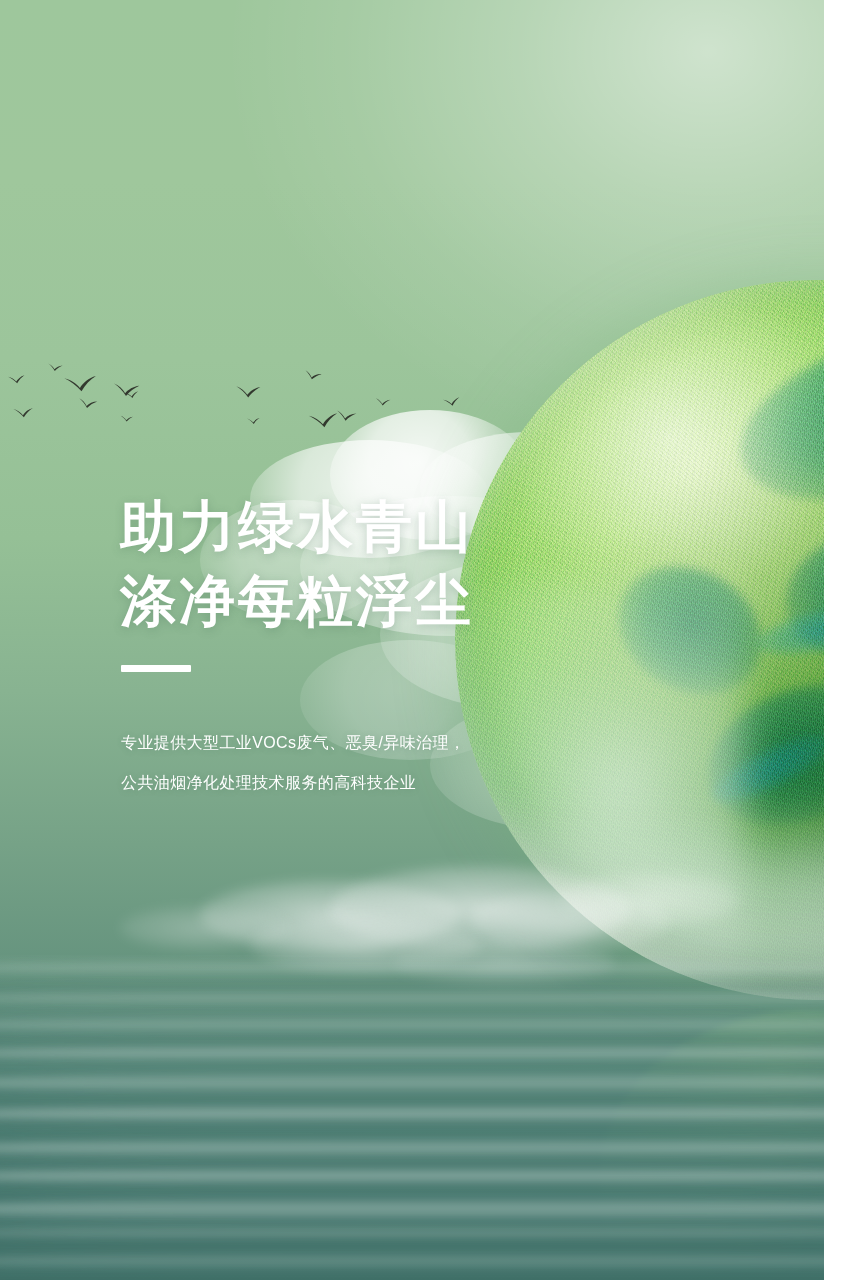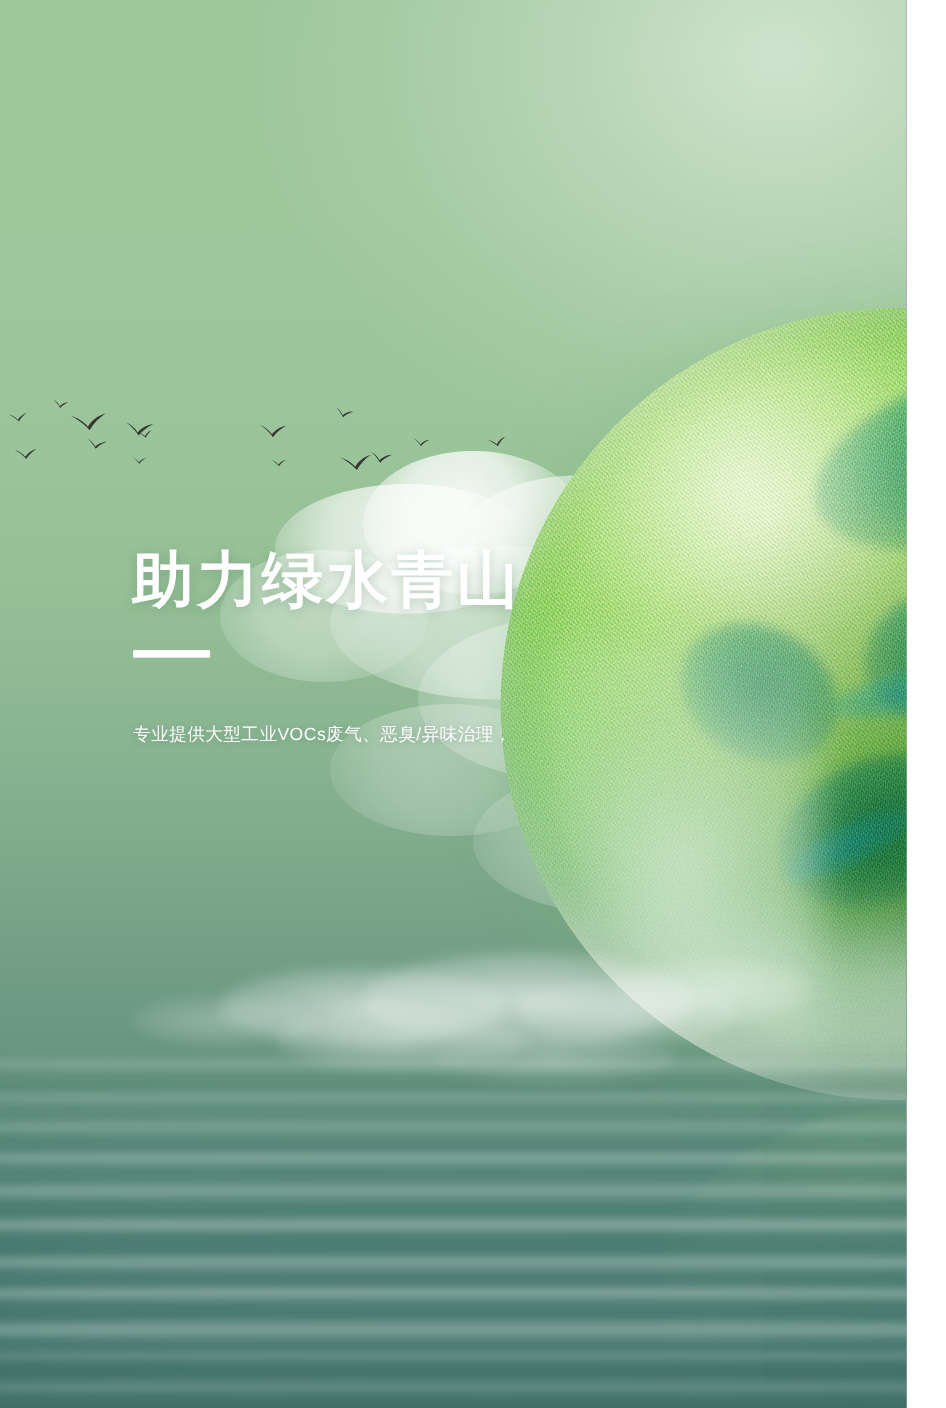--- a/index.html
+++ b/index.html
@@ -401,17 +401,19 @@
       <g transform="translate(660,72) rotate(-9) scale(0.52)">
         <path d="M0 0 C 9 3 17 9 22 16 C 27 9 36 2 47 0 C 38 5 30 12 24 21 C 17 12 9 5 0 0 Z" fill="#33392f"></path>
       </g>
       <g transform="translate(180,96) rotate(4) scale(0.38)">
         <path d="M0 0 C 9 3 17 9 22 16 C 27 9 36 2 47 0 C 38 5 30 12 24 21 C 17 12 9 5 0 0 Z" fill="#33392f"></path>
       </g>
     </svg>
 
   <div class="content">
     <h1 class="headline">助力绿水青山</h1>
+    <h1 class="headline">涤净每粒浮尘</h1>
     <div class="divider"></div>
     <p class="subtitle">专业提供大型工业VOCs废气、恶臭/异味治理，</p>
+    <p class="subtitle" style="margin-top:2px">公共油烟净化处理技术服务的高科技企业</p>
   </div>
 
 </div>
 
 </body></html>

